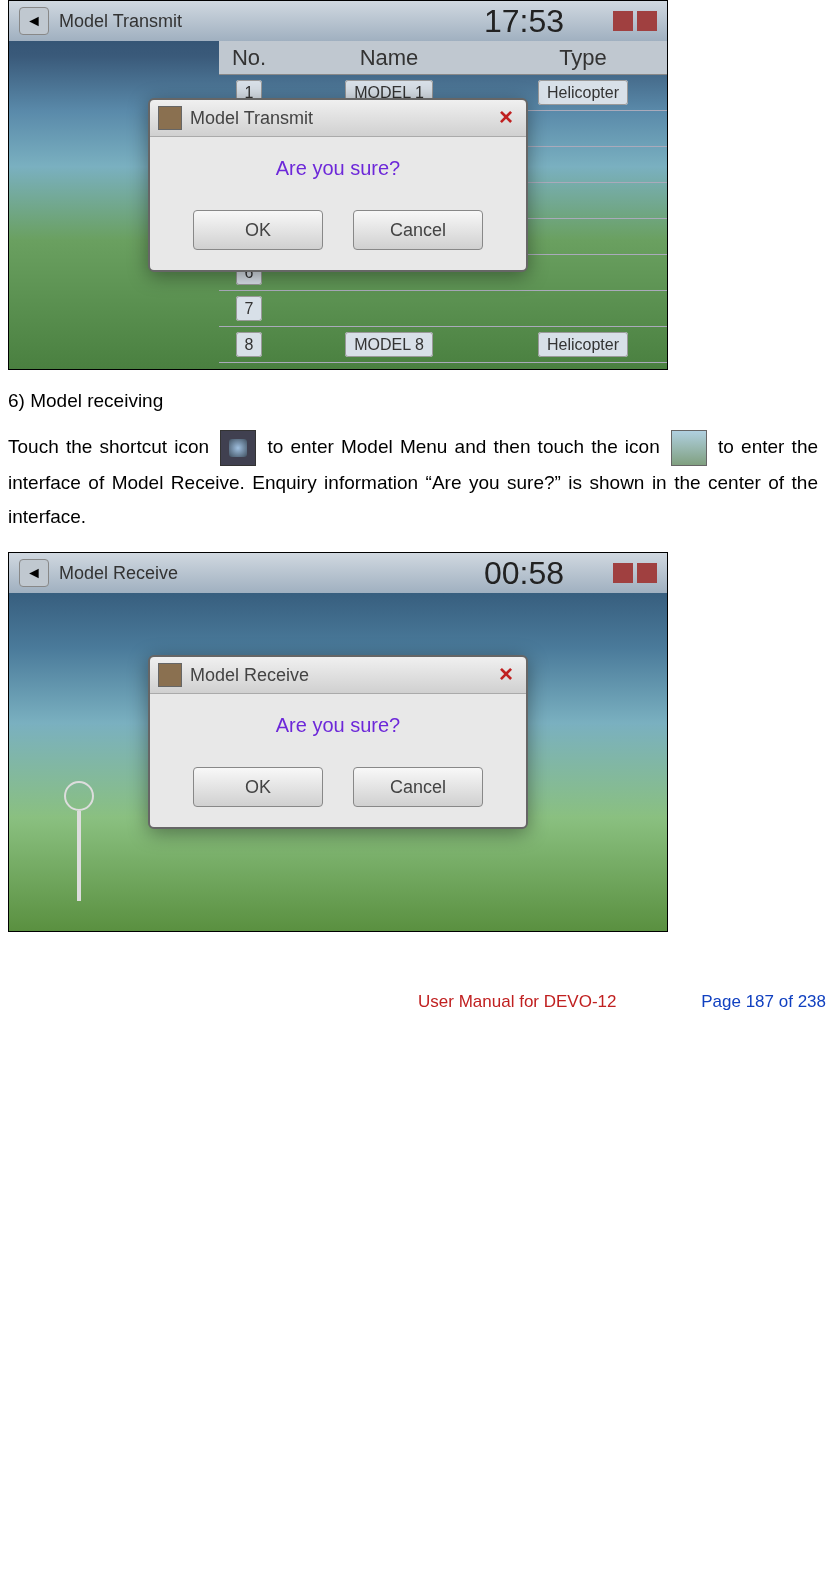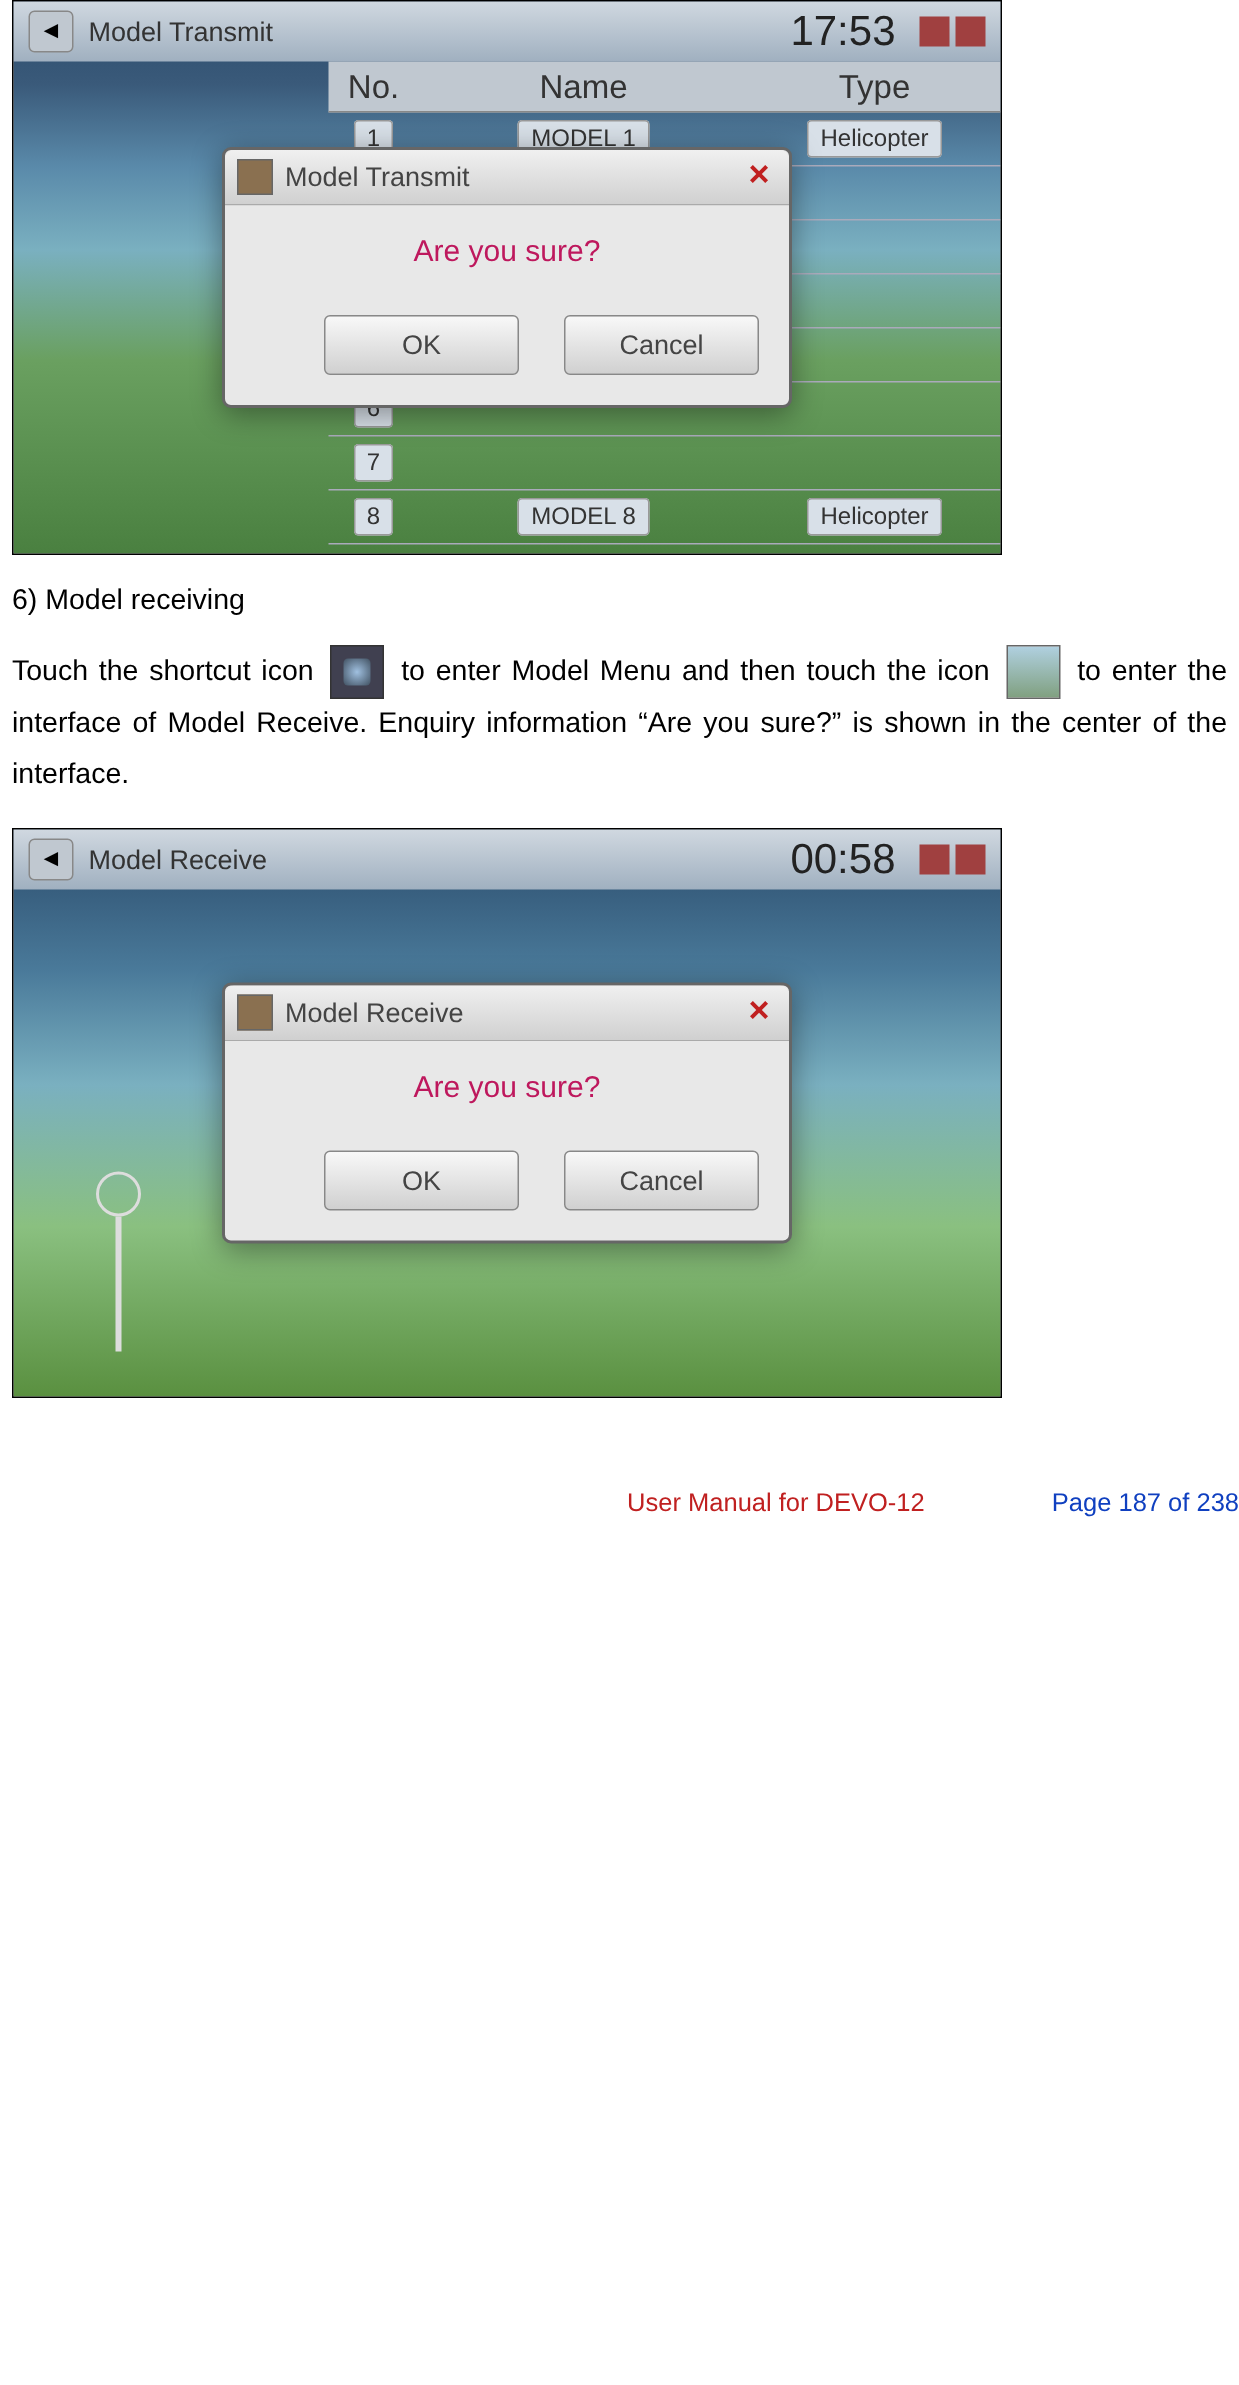--- a/index.html
+++ b/index.html
@@ -45,23 +45,23 @@
       display: flex;
       align-items: center;
       justify-content: center;
     }
     .status-title {
       font-size: 18px;
       color: #333;
       flex: 1;
     }
     .status-time {
-      font-size: 28px;
+      font-size: 32px;
       color: #222;
-      padding-right: 60px;
+      padding-right: 93px;
     }
     .status-icons {
       position: absolute;
       right: 10px;
       display: flex;
       gap: 4px;
     }
     .status-icon-box {
       width: 20px;
       height: 20px;
@@ -150,25 +150,25 @@
       color: #c02020;
       font-size: 24px;
       font-weight: bold;
       text-align: center;
       line-height: 22px;
     }
     .dialog-body {
       padding: 20px;
       text-align: center;
       font-size: 20px;
-      color: #be185d;
+      color: #6d28d9;
     }
     .dialog-buttons {
       display: flex;
-      justify-content: flex-end;
+      justify-content: center;
       gap: 30px;
       padding: 10px 20px 20px;
     }
     .dialog-btn {
       width: 130px;
       height: 40px;
       background: linear-gradient(to bottom, #f8f8f8, #d0d0d0);
       border: 1px solid #888;
       border-radius: 4px;
       font-size: 18px;

